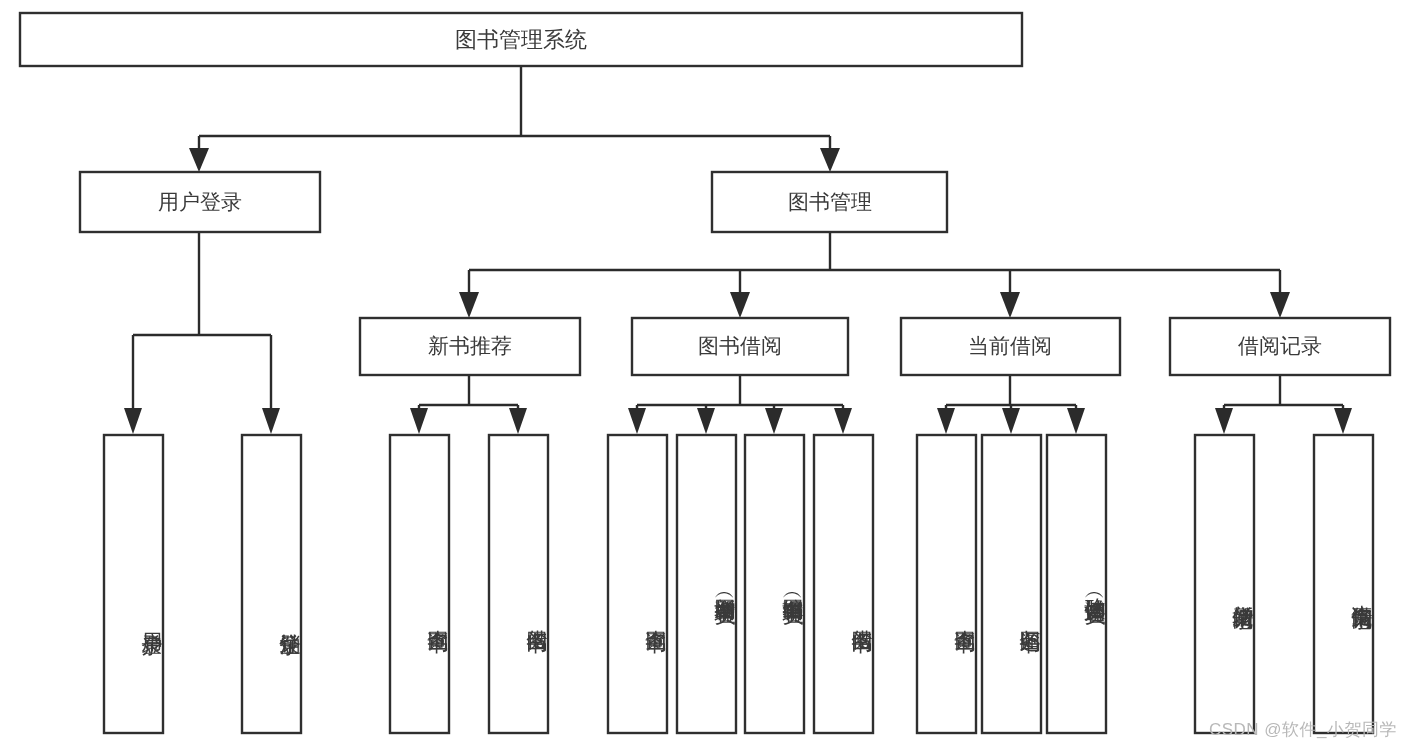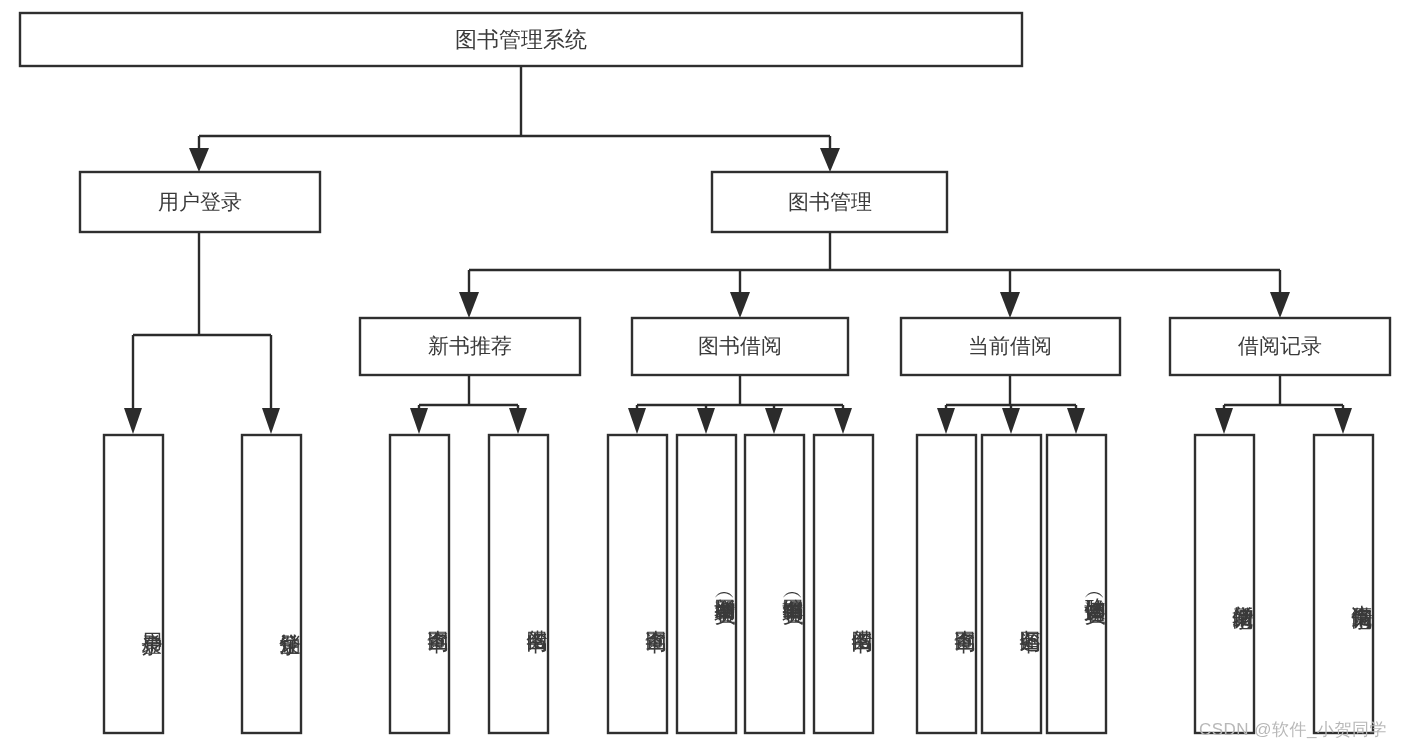--- a/index.html
+++ b/index.html
@@ -63,21 +63,21 @@
     text-orientation: upright;
     letter-spacing: 1px;
     text-align: center;
     display: flex;
     align-items: flex-start;
     justify-content: center;
     pointer-events: none;
   }
   .watermark {
     position: absolute;
-    right: 18px;
+    right: 8px;
     bottom: 6px;
     font-family: "Liberation Sans", "DejaVu Sans", sans-serif;
     font-size: 17px;
     color: #b8b8b8;
     letter-spacing: 0.5px;
     white-space: nowrap;
   }
 </style>
 </head>
 <body>

